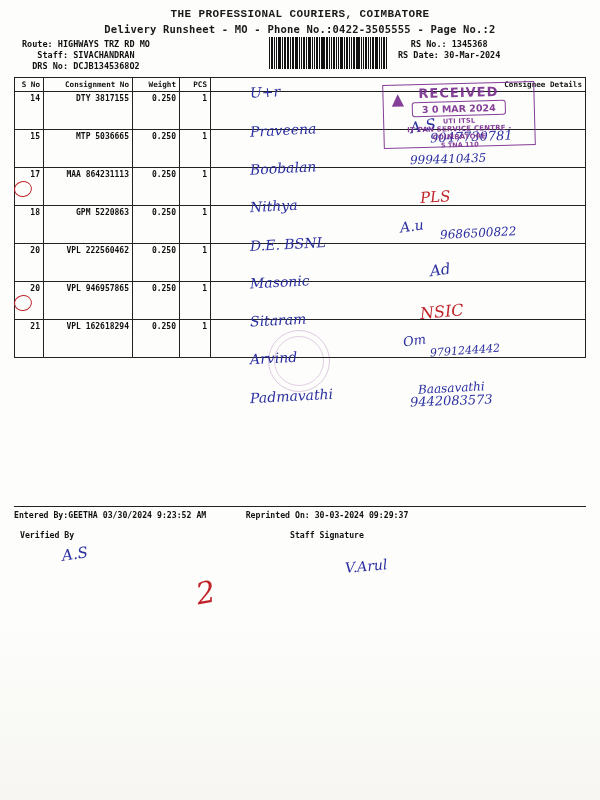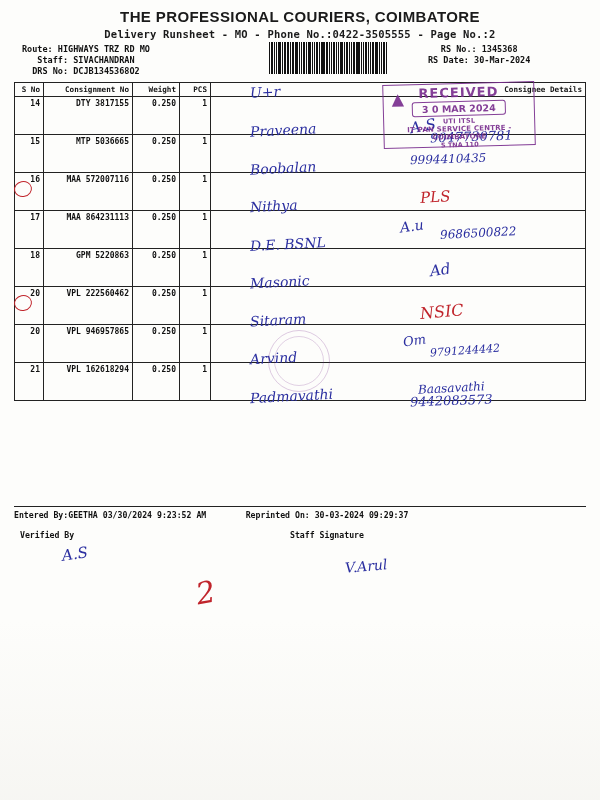--- a/index.html
+++ b/index.html
@@ -32,23 +32,23 @@
 
   .doc {
     position: absolute;
     left: 14px;
     top: 8px;
     width: 572px;
   }
 
   .title {
     text-align: center;
-    font-family: Liberation Sans, sans-serif;
-    font-weight: bold;
-    font-size: 15px;
+    font-family: Liberation Mono, monospace;
+    font-weight: bold;
+    font-size: 11px;
     letter-spacing: 0.4px;
     color: #1a1a1a;
   }
   .subtitle {
     text-align: center;
     font-size: 10.5px;
     font-weight: bold;
     color: #1a1a1a;
     margin-top: 3px;
     letter-spacing: 0.2px;
@@ -57,21 +57,21 @@
   .meta {
     position: relative;
     margin-top: 4px;
     font-size: 8.5px;
     font-weight: bold;
     color: #111;
     line-height: 11px;
     height: 36px;
   }
   .meta .left { position: absolute; left: 8px; top: 0; }
-  .meta .right { position: absolute; left: 414px; top: 0; }
+  .meta .right { position: absolute; left: 384px; top: 0; }
   .meta .row { white-space: pre; text-align: center; }
 
   
   .barcode {
     position: absolute;
     left: 255px;
     top: -2px;
     width: 120px;
     height: 32px;
     display: flex;
@@ -368,27 +368,20 @@
           <tr>
             <td class="c-sno">14</td>
             <td class="c-cons">DTY 3817155</td>
             <td class="c-wt">0.250</td>
             <td class="c-pcs">1</td>
             <td class="c-det"></td>
           </tr>
           <tr>
             <td class="c-sno">15</td>
             <td class="c-cons">MTP 5036665</td>
-            <td class="c-wt">0.250</td>
-            <td class="c-pcs">1</td>
-            <td class="c-det"></td>
-          </tr>
-          <tr>
-            <td class="c-sno">16</td>
-            <td class="c-cons">MAA 572007116</td>
             <td class="c-wt">0.250</td>
             <td class="c-pcs">1</td>
             <td class="c-det"></td>
           </tr>
           <tr>
             <td class="c-sno">17</td>
             <td class="c-cons">MAA 864231113</td>
             <td class="c-wt">0.250</td>
             <td class="c-pcs">1</td>
             <td class="c-det"></td>

